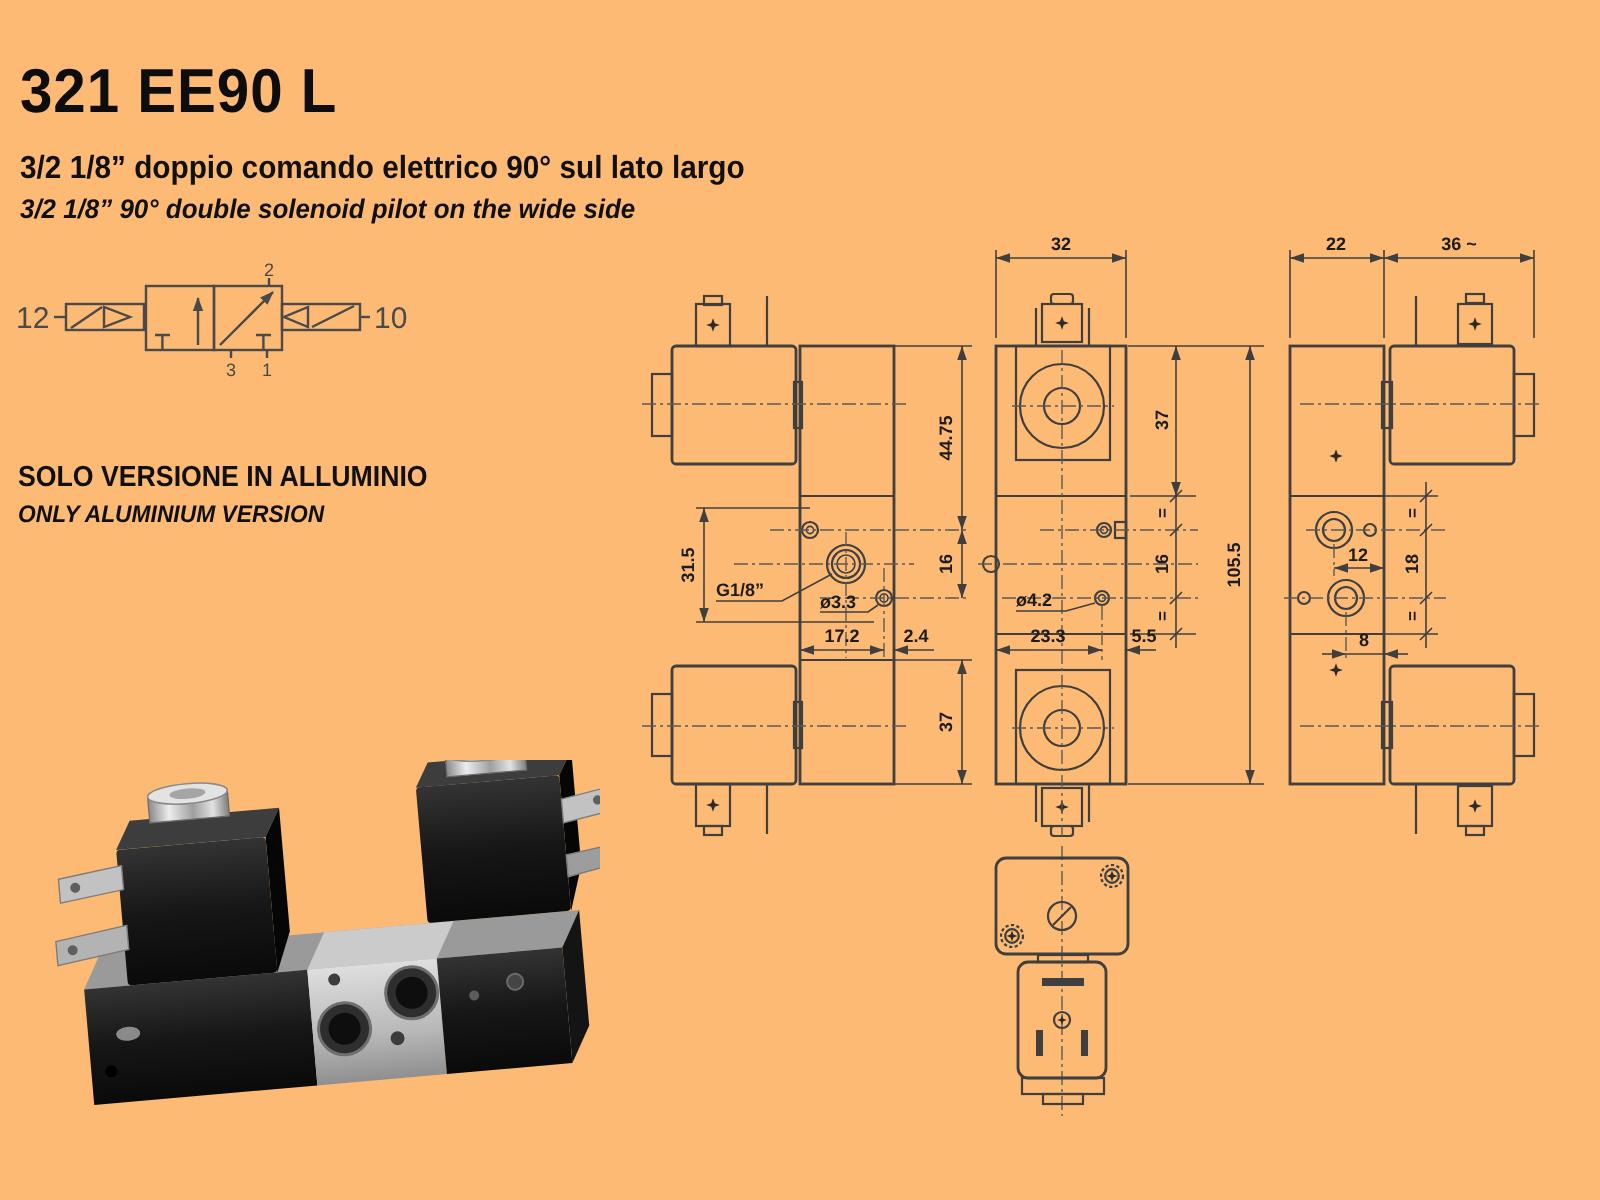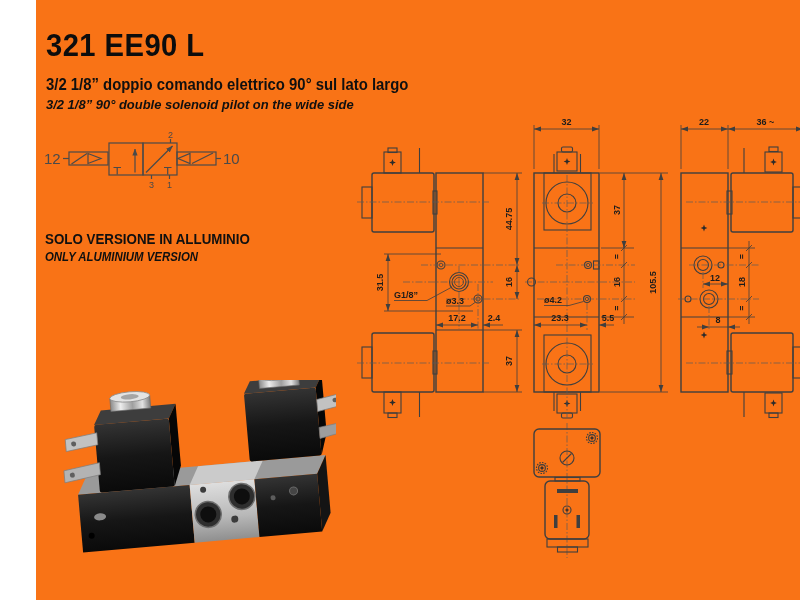--- a/index.html
+++ b/index.html
@@ -1,18 +1,18 @@
 <!DOCTYPE html>
 <html><head>
 <meta charset="utf-8">
 <style>
   * { margin:0; padding:0; box-sizing:border-box; }
   html,body { width:800px; height:600px; }
   body { background:#ffffff; font-family:"Liberation Sans", sans-serif; position:relative; overflow:hidden; }
-  .page { position:absolute; inset:0; background:#f97316;margin-left:36px; }
+  .page { position:absolute; inset:0; background:#fdba74; }
   .title { position:absolute; left:10px; top:28px; font-size:31px; font-weight:bold; color:#0d0d0d;
            transform:scaleX(.94); transform-origin:left top; letter-spacing:.5px; white-space:nowrap; }
   .sub-it { position:absolute; left:10px; top:76px; font-size:16px; font-weight:bold; color:#101010;
             transform:scaleX(.93); transform-origin:left top; white-space:nowrap; }
   .sub-en { position:absolute; left:10px; top:97px; font-size:13.5px; font-weight:bold; font-style:italic;
             color:#101010; transform:scaleX(.96); transform-origin:left top; white-space:nowrap; }
   .note-it { position:absolute; left:9px; top:231px; font-size:14.5px; font-weight:bold; color:#101010;
              transform:scaleX(.92); transform-origin:left top; white-space:nowrap; }
   .note-en { position:absolute; left:9px; top:250px; font-size:12px; font-weight:bold; font-style:italic;
              color:#101010; transform:scaleX(.95); transform-origin:left top; white-space:nowrap; }

